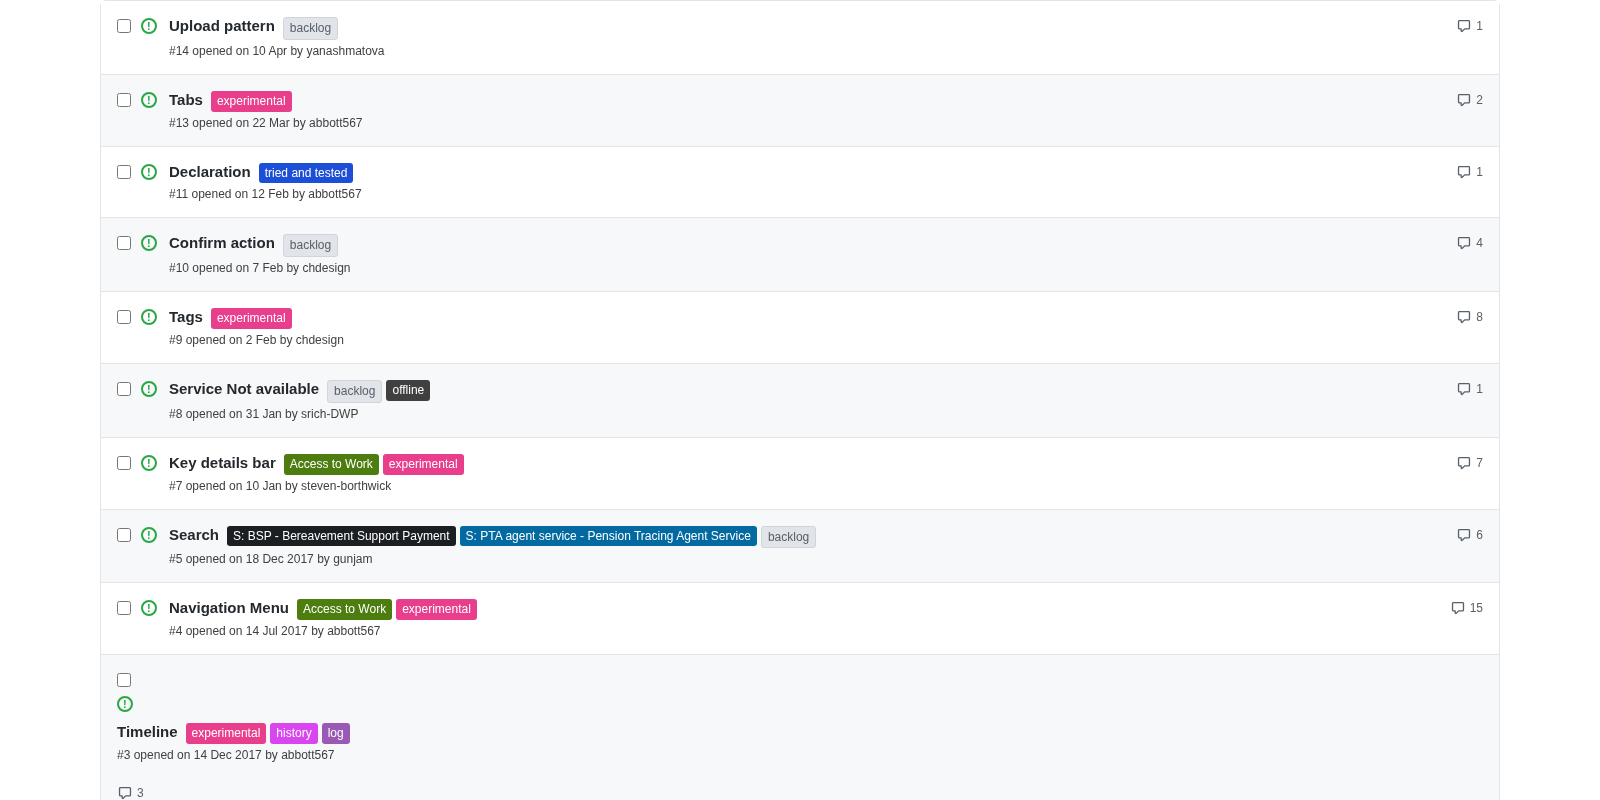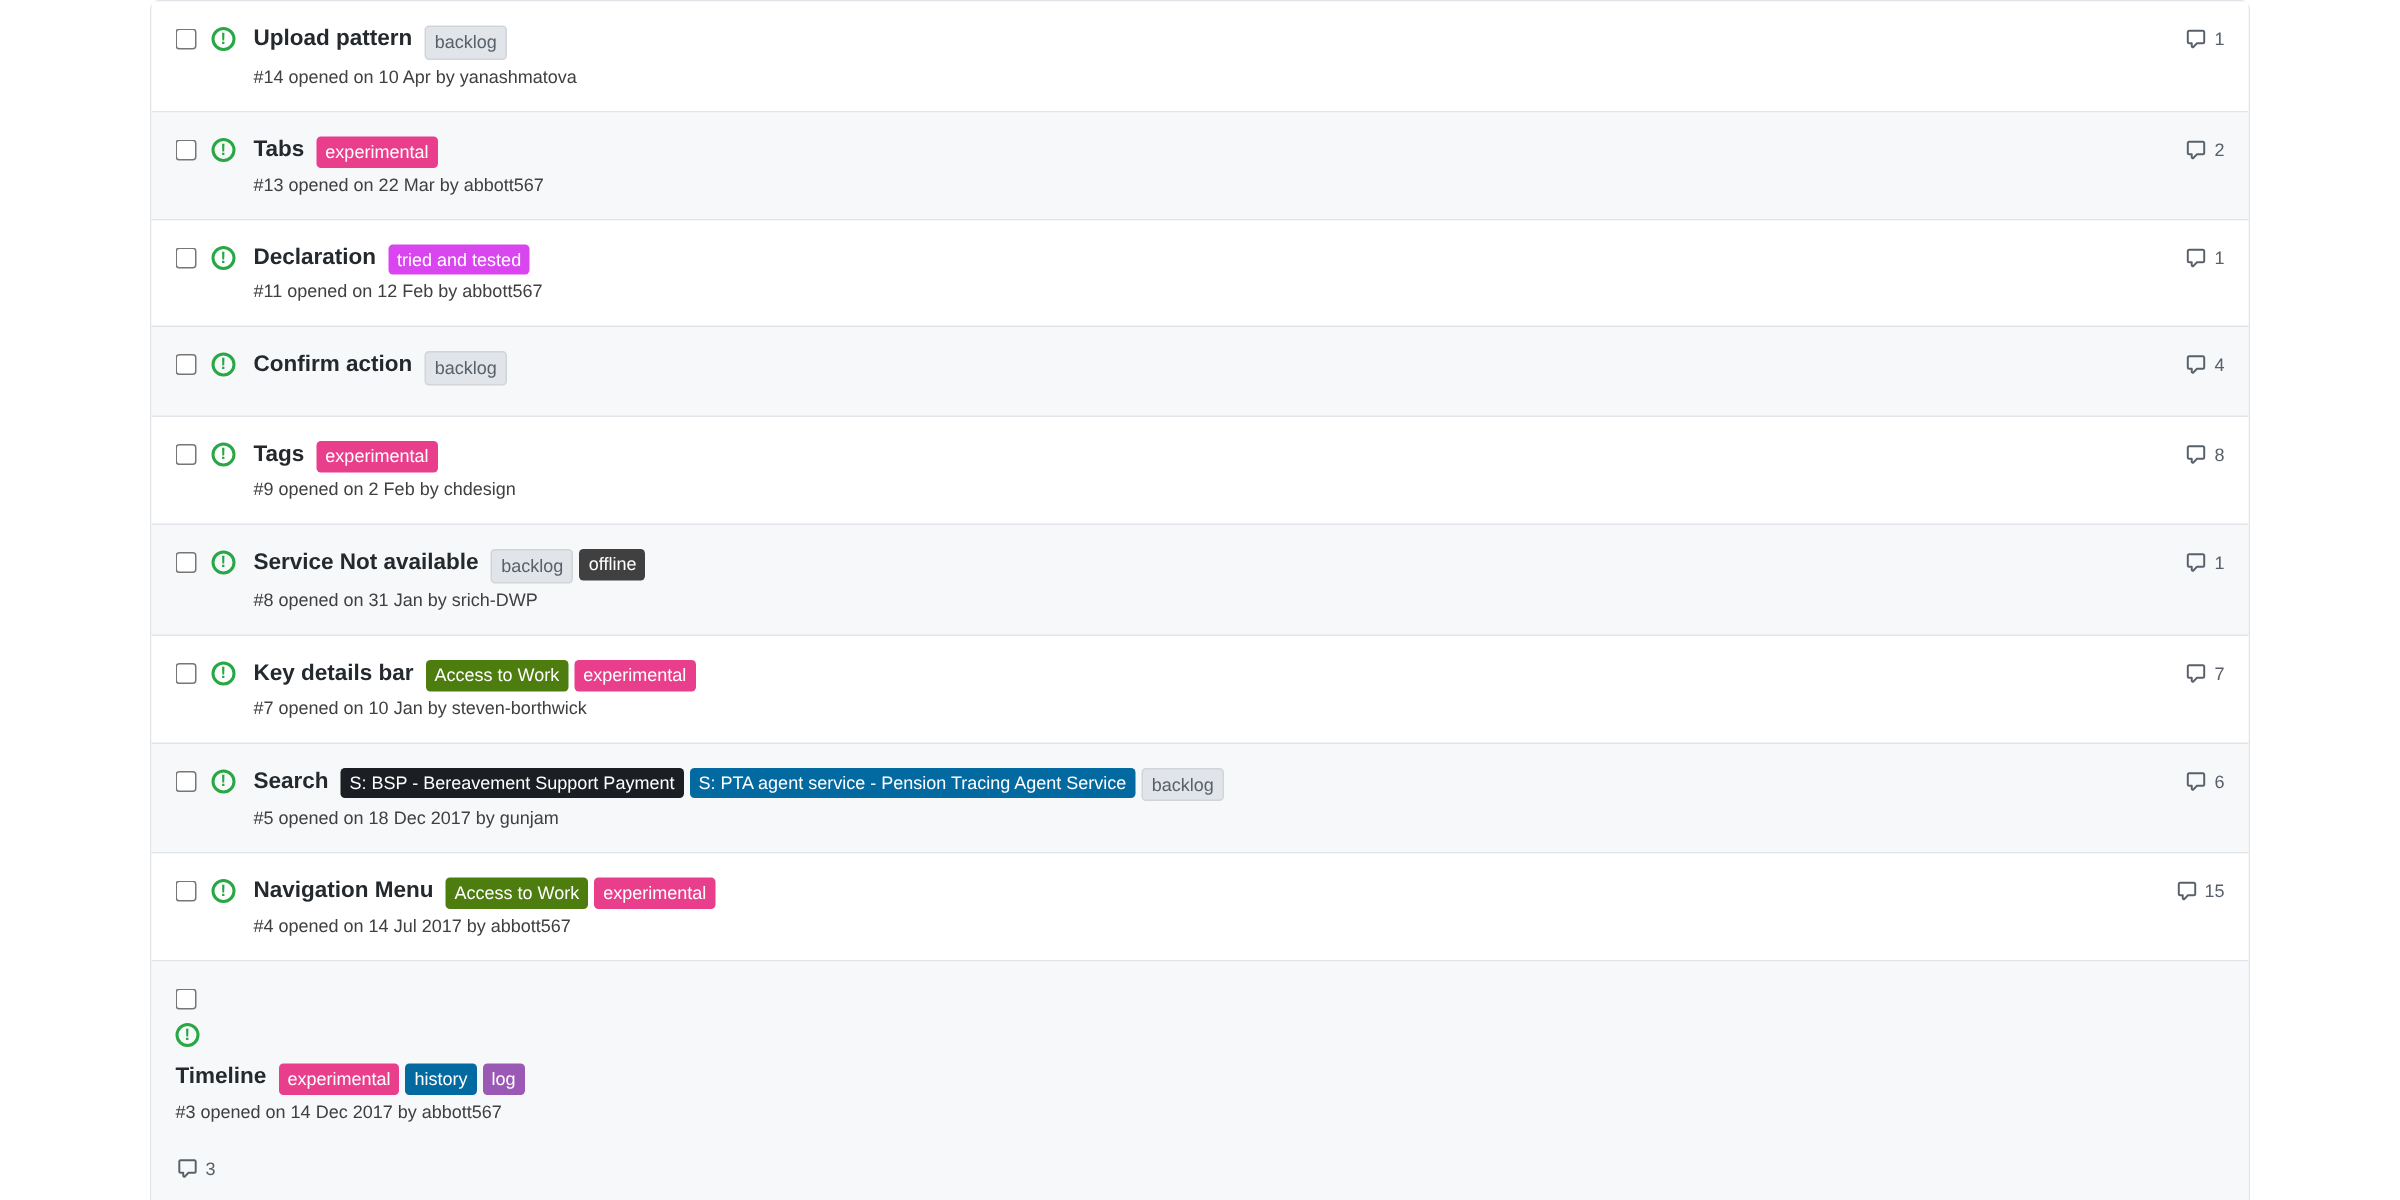--- a/index.html
+++ b/index.html
@@ -94,21 +94,21 @@
       background: #e1e4e8;
       color: #586069;
       border: 1px solid #d1d5da;
     }
     .badge-experimental {
       background: #e83e8c;
       color: #fff;
       border: none;
     }
     .badge-tried {
-      background: #d946ef;
+      background: #1d4ed8;
       color: #fff;
       border: none;
     }
     .badge-offline {
       background: #404040;
       color: #fff;
       border: none;
     }
     .badge-access-to-work {
       background: #4d7c0f;
@@ -119,21 +119,21 @@
       background: #1b1f23;
       color: #fff;
       border: none;
     }
     .badge-pta {
       background: #0369a1;
       color: #fff;
       border: none;
     }
     .badge-history {
-      background: #0369a1;
+      background: #d946ef;
       color: #fff;
       border: none;
     }
     .badge-log {
       background: #9b59b6;
       color: #fff;
       border: none;
     }
     .comment-col {
       flex: 0 0 60px;
@@ -213,20 +213,21 @@
       </div>
     </div>
     <div class="issue-row">
       <div class="checkbox-col"><input type="checkbox" style=""></div>
       <div class="icon-col"><span class="open-icon"></span></div>
       <div class="issue-content">
         <div class="issue-title-line">
           <span class="issue-title">Confirm action</span>
           <span class="badge badge-backlog">backlog</span>
         </div>
+        <div class="issue-meta">#10 opened on 7 Feb by chdesign</div>
       </div>
       <div class="comment-col">
         <span class="comment-icon"><svg viewBox="0 0 16 16" xmlns="http://www.w3.org/2000/svg">
             <path fill-rule="evenodd" d="M2.75 2.5a.25.25 0 00-.25.25v7.5c0 .138.112.25.25.25h2a.75.75 0 01.75.75v2.19l2.72-2.72a.75.75 0 01.53-.22h4.5a.25.25 0 00.25-.25v-7.5a.25.25 0 00-.25-.25H2.75zM1 2.75C1 1.784 1.784 1 2.75 1h10.5c.966 0 1.75.784 1.75 1.75v7.5A1.75 1.75 0 0113.25 12H9.06l-2.573 2.573A1.457 1.457 0 014 13.543V12H2.75A1.75 1.75 0 011 10.25v-7.5z"></path>
           </svg></span>
         <span>4</span>
       </div>
     </div>
     <div class="issue-row">
       <div class="checkbox-col"><input type="checkbox" style=""></div>

